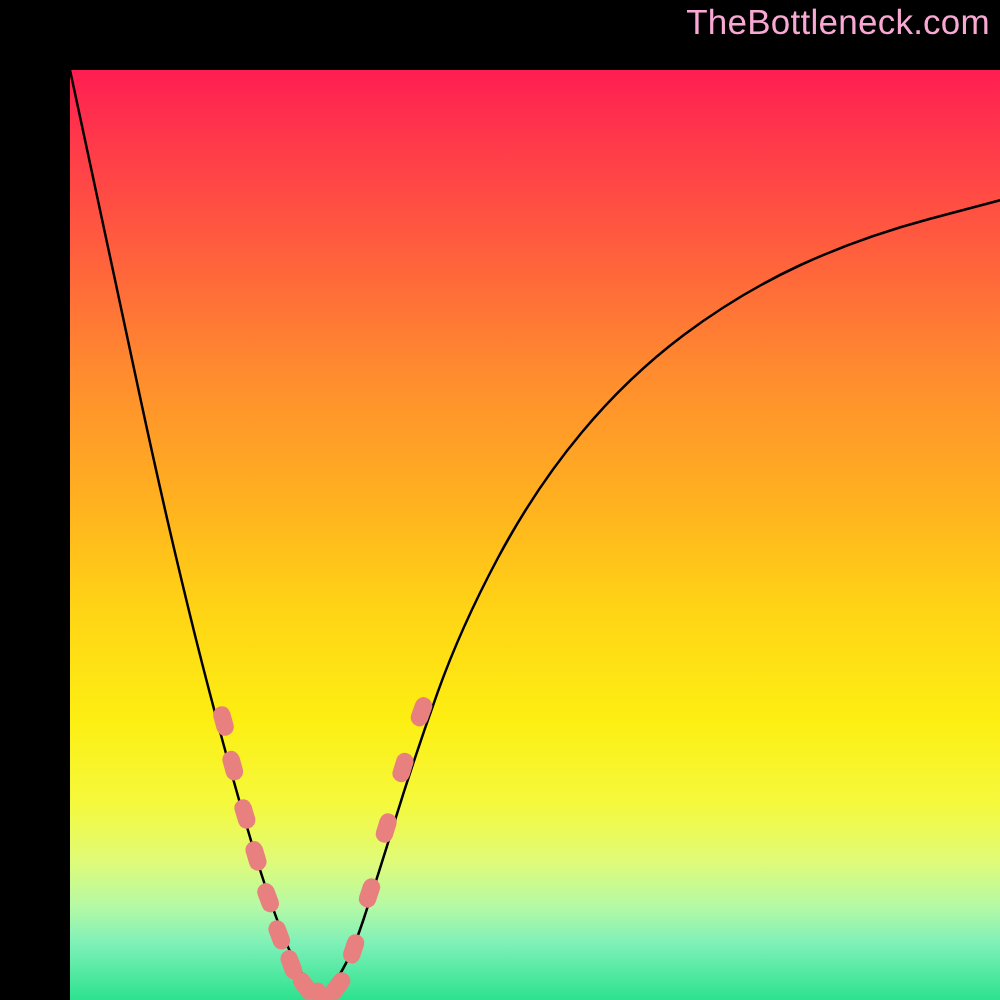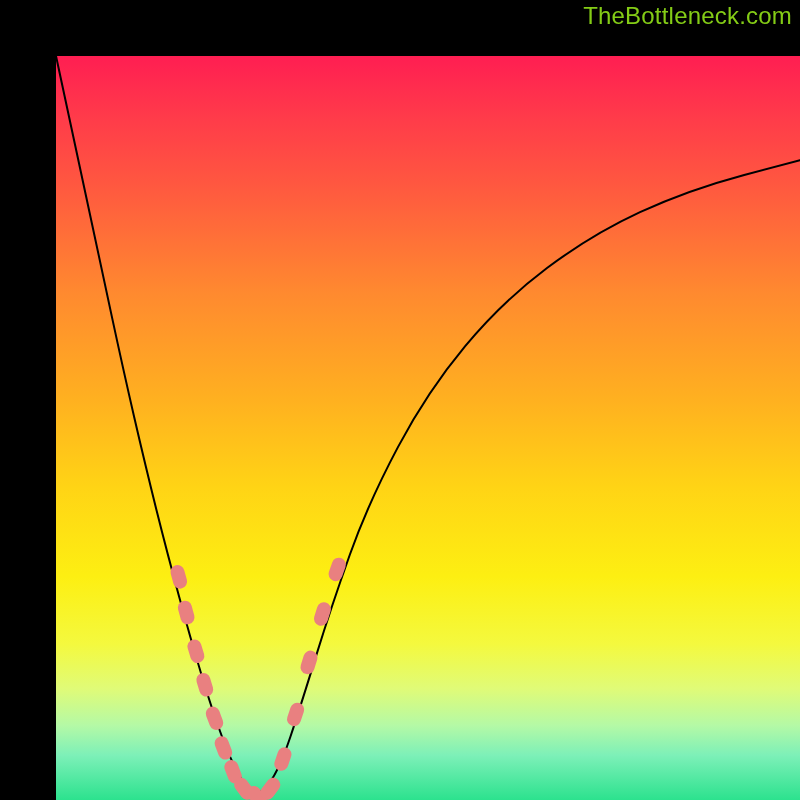--- a/index.html
+++ b/index.html
@@ -39,22 +39,22 @@
       #e0fb77 85%,
       #b4f9a6 90%,
       #7df0b8 94%,
       #2ce28e 100%
     );
   }
   .watermark {
     position: absolute;
     top: 2px;
     right: 8px;
-    color: #84cc16;
-    font-size: 24px;
+    color: #f9a8d4;
+    font-size: 28px;
     font-weight: 500;
     letter-spacing: 0.2px;
     user-select: none;
   }
   svg.curve {
     position: absolute;
     left: 0;
     top: 0;
     width: 744px;
     height: 744px;

